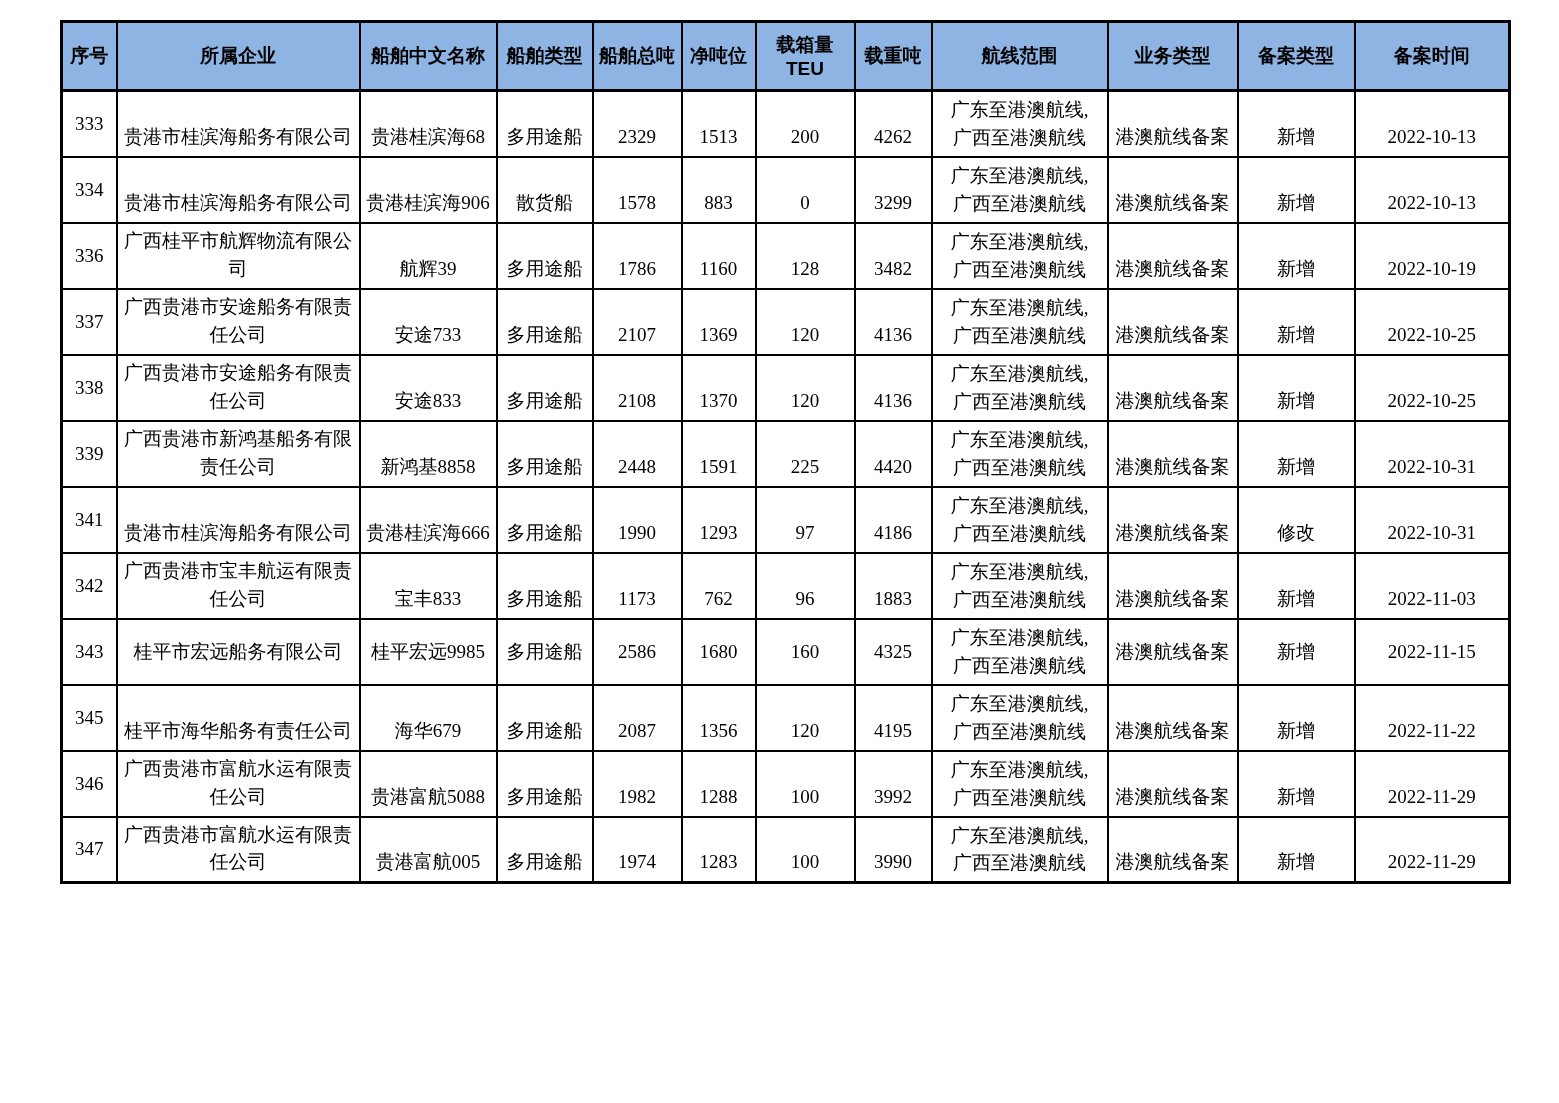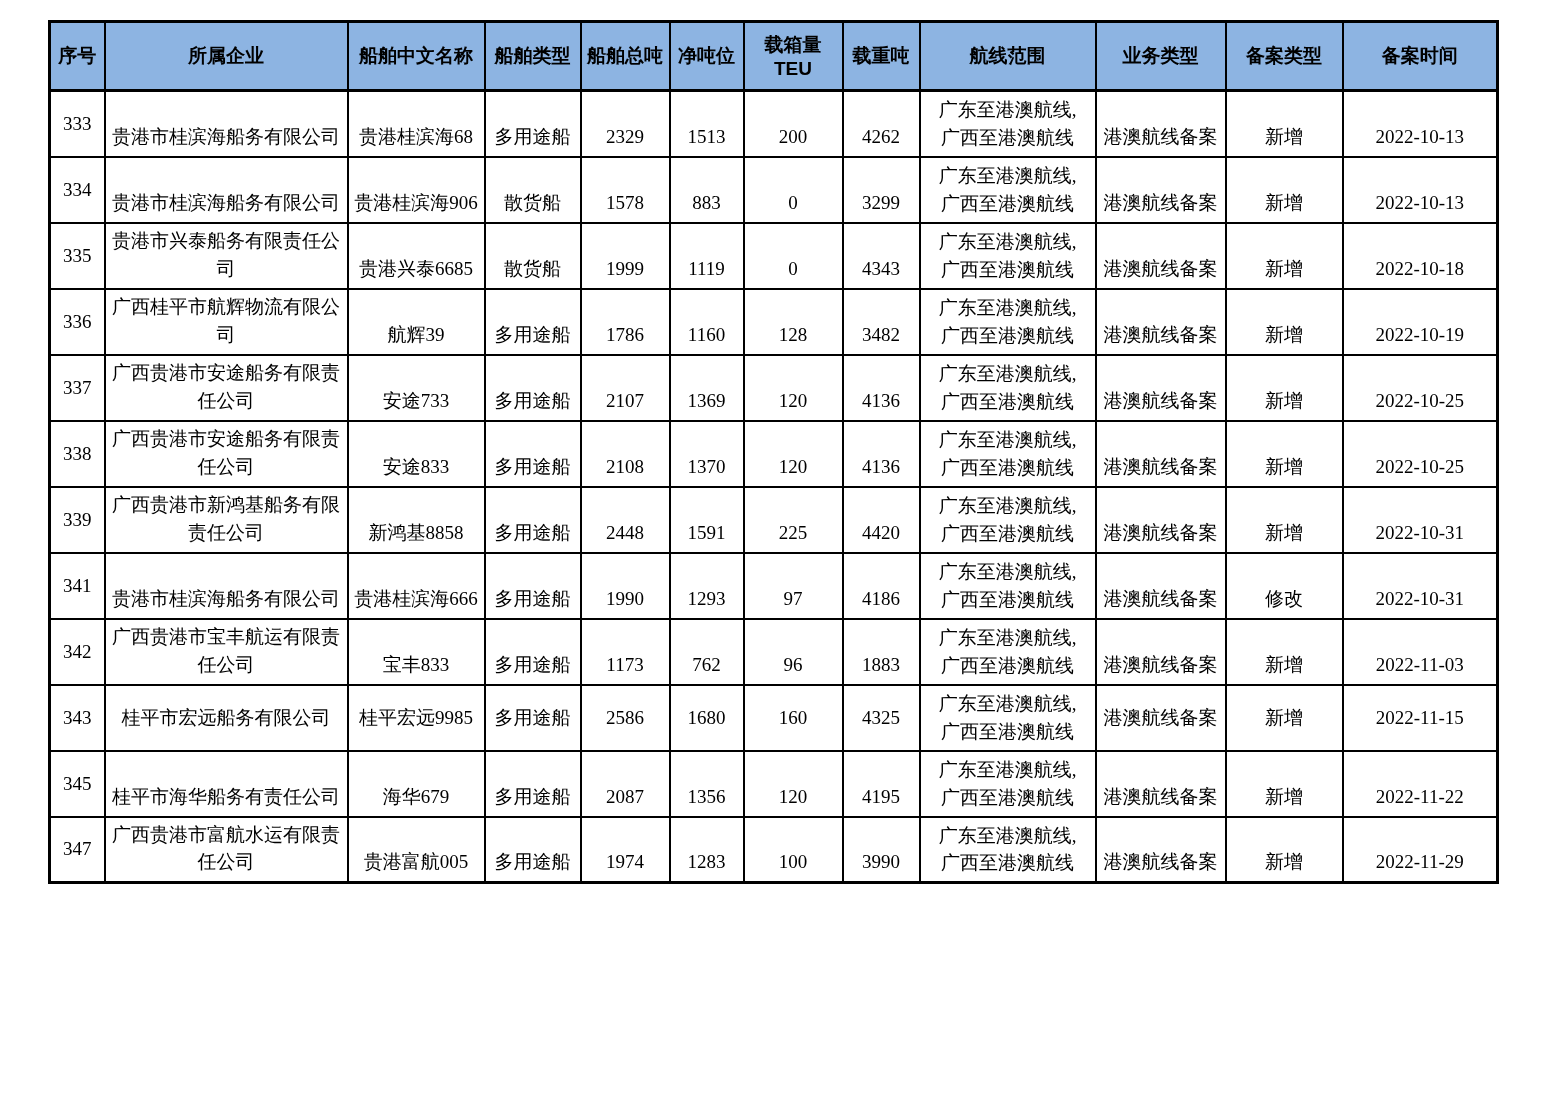--- a/index.html
+++ b/index.html
@@ -13,21 +13,21 @@
     color: #000000;
   }
   .page {
     position: relative;
     width: 1559px;
     height: 1103px;
     background: #ffffff;
   }
   table.ship-table {
     position: absolute;
-    left: 48px;
+    left: 60px;
     top: 20px;
     width: 1448px;
     border-collapse: collapse;
     table-layout: fixed;
     border: 3px solid #000000;
   }
   table.ship-table th,
   table.ship-table td {
     border: 2px solid #000000;
     text-align: center;
@@ -120,35 +120,20 @@
     <td class="col-net">883</td>
     <td class="col-teu">0</td>
     <td class="col-dwt">3299</td>
     <td class="col-route va-mid">广东至港澳航线,
 广西至港澳航线</td>
     <td class="col-business">港澳航线备案</td>
     <td class="col-rectype">新增</td>
     <td class="col-date">2022-10-13</td>
   </tr>
         <tr class="wrap-row">
-    <td class="col-seq va-mid">335</td>
-    <td class="col-company">贵港市兴泰船务有限责任公司</td>
-    <td class="col-ship">贵港兴泰6685</td>
-    <td class="col-type">散货船</td>
-    <td class="col-gross">1999</td>
-    <td class="col-net">1119</td>
-    <td class="col-teu">0</td>
-    <td class="col-dwt">4343</td>
-    <td class="col-route va-mid">广东至港澳航线,
-广西至港澳航线</td>
-    <td class="col-business">港澳航线备案</td>
-    <td class="col-rectype">新增</td>
-    <td class="col-date">2022-10-18</td>
-  </tr>
-        <tr class="wrap-row">
     <td class="col-seq va-mid">336</td>
     <td class="col-company">广西桂平市航辉物流有限公司</td>
     <td class="col-ship">航辉39</td>
     <td class="col-type">多用途船</td>
     <td class="col-gross">1786</td>
     <td class="col-net">1160</td>
     <td class="col-teu">128</td>
     <td class="col-dwt">3482</td>
     <td class="col-route va-mid">广东至港澳航线,
 广西至港澳航线</td>
@@ -253,20 +238,35 @@
     <td class="col-type">多用途船</td>
     <td class="col-gross">2087</td>
     <td class="col-net">1356</td>
     <td class="col-teu">120</td>
     <td class="col-dwt">4195</td>
     <td class="col-route va-mid">广东至港澳航线,
 广西至港澳航线</td>
     <td class="col-business">港澳航线备案</td>
     <td class="col-rectype">新增</td>
     <td class="col-date">2022-11-22</td>
+  </tr>
+        <tr class="wrap-row">
+    <td class="col-seq va-mid">346</td>
+    <td class="col-company">广西贵港市富航水运有限责任公司</td>
+    <td class="col-ship">贵港富航5088</td>
+    <td class="col-type">多用途船</td>
+    <td class="col-gross">1982</td>
+    <td class="col-net">1288</td>
+    <td class="col-teu">100</td>
+    <td class="col-dwt">3992</td>
+    <td class="col-route va-mid">广东至港澳航线,
+广西至港澳航线</td>
+    <td class="col-business">港澳航线备案</td>
+    <td class="col-rectype">新增</td>
+    <td class="col-date">2022-11-29</td>
   </tr>
         <tr class="wrap-row">
     <td class="col-seq va-mid">347</td>
     <td class="col-company">广西贵港市富航水运有限责任公司</td>
     <td class="col-ship">贵港富航005</td>
     <td class="col-type">多用途船</td>
     <td class="col-gross">1974</td>
     <td class="col-net">1283</td>
     <td class="col-teu">100</td>
     <td class="col-dwt">3990</td>

